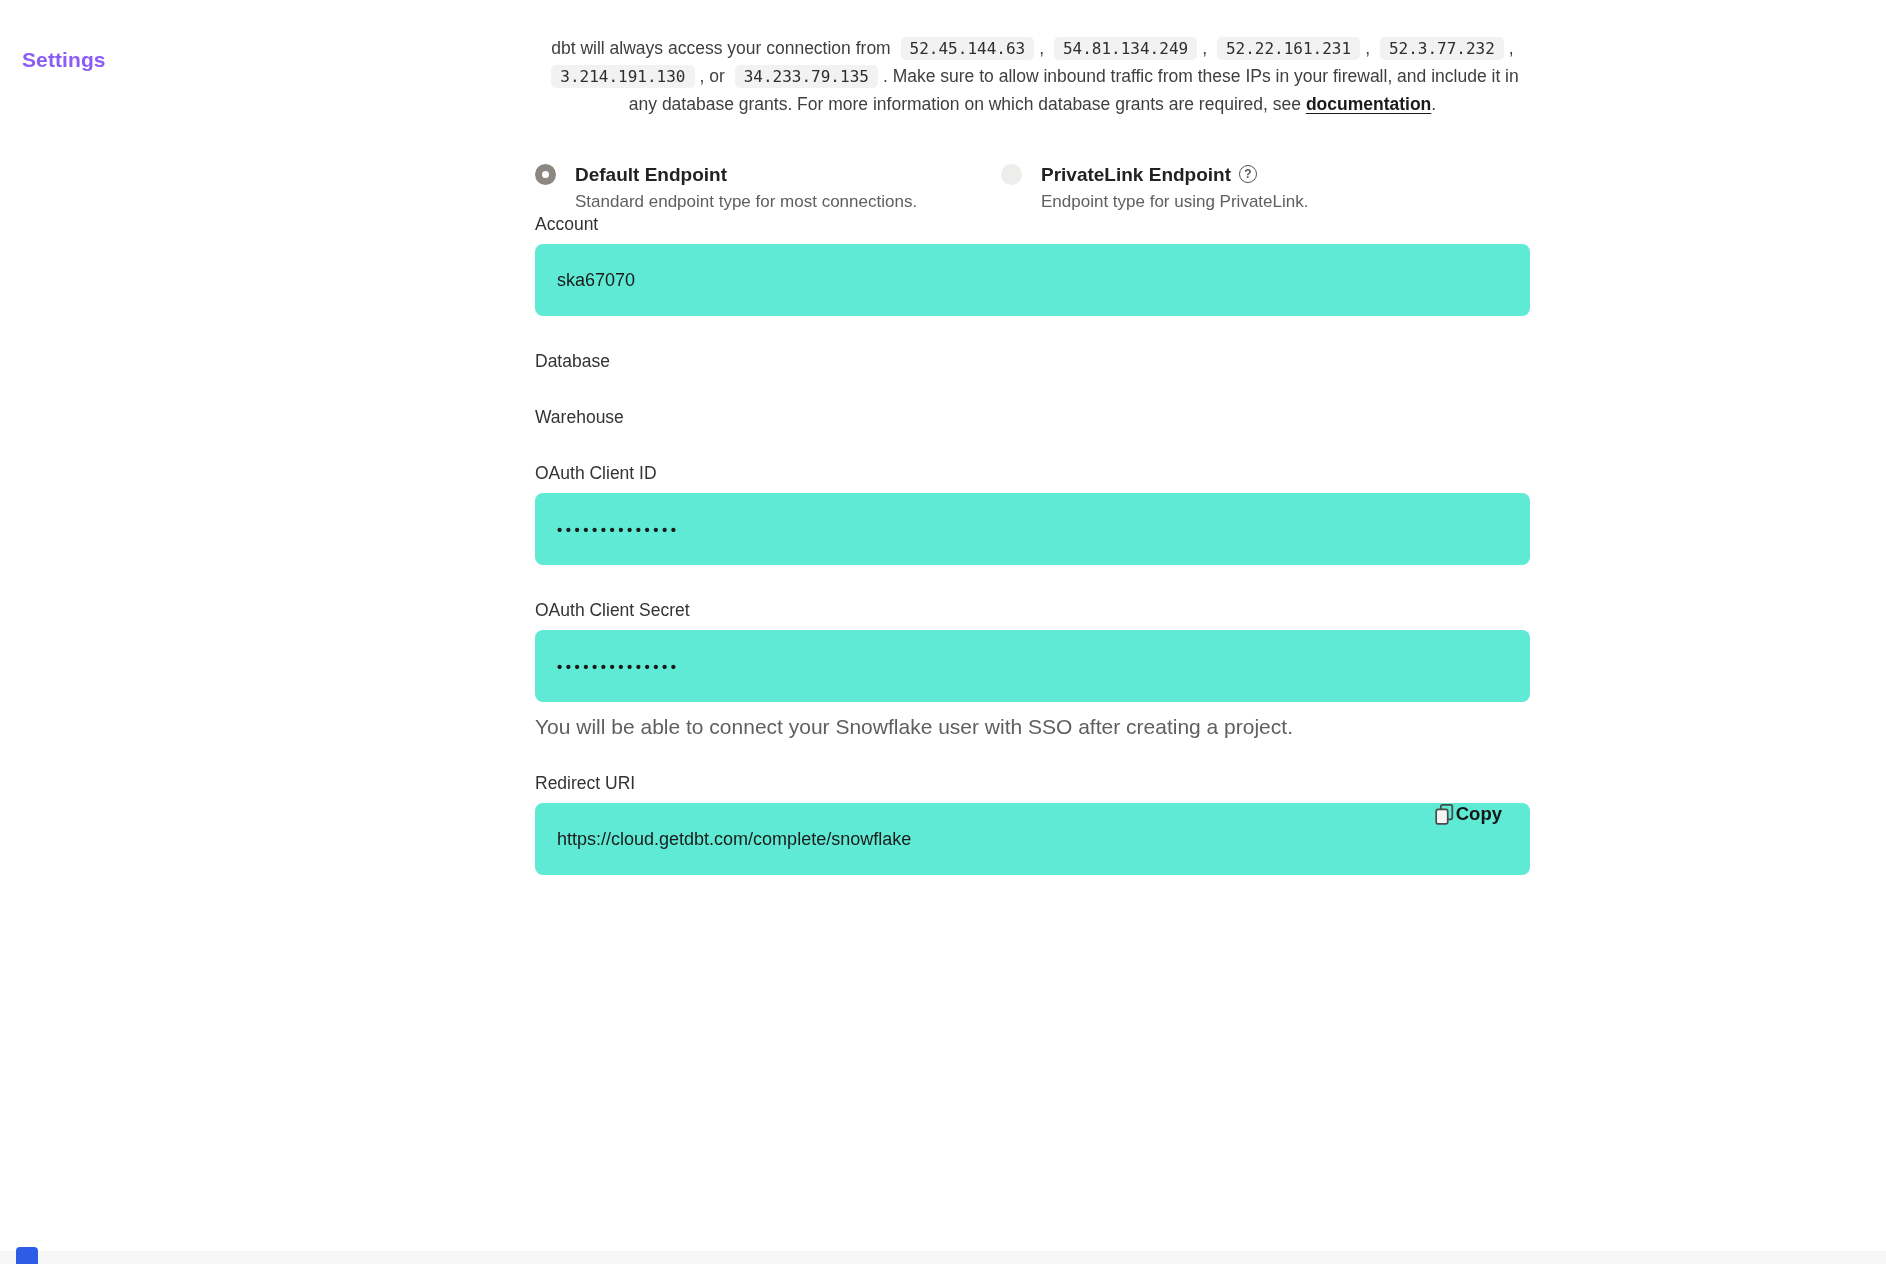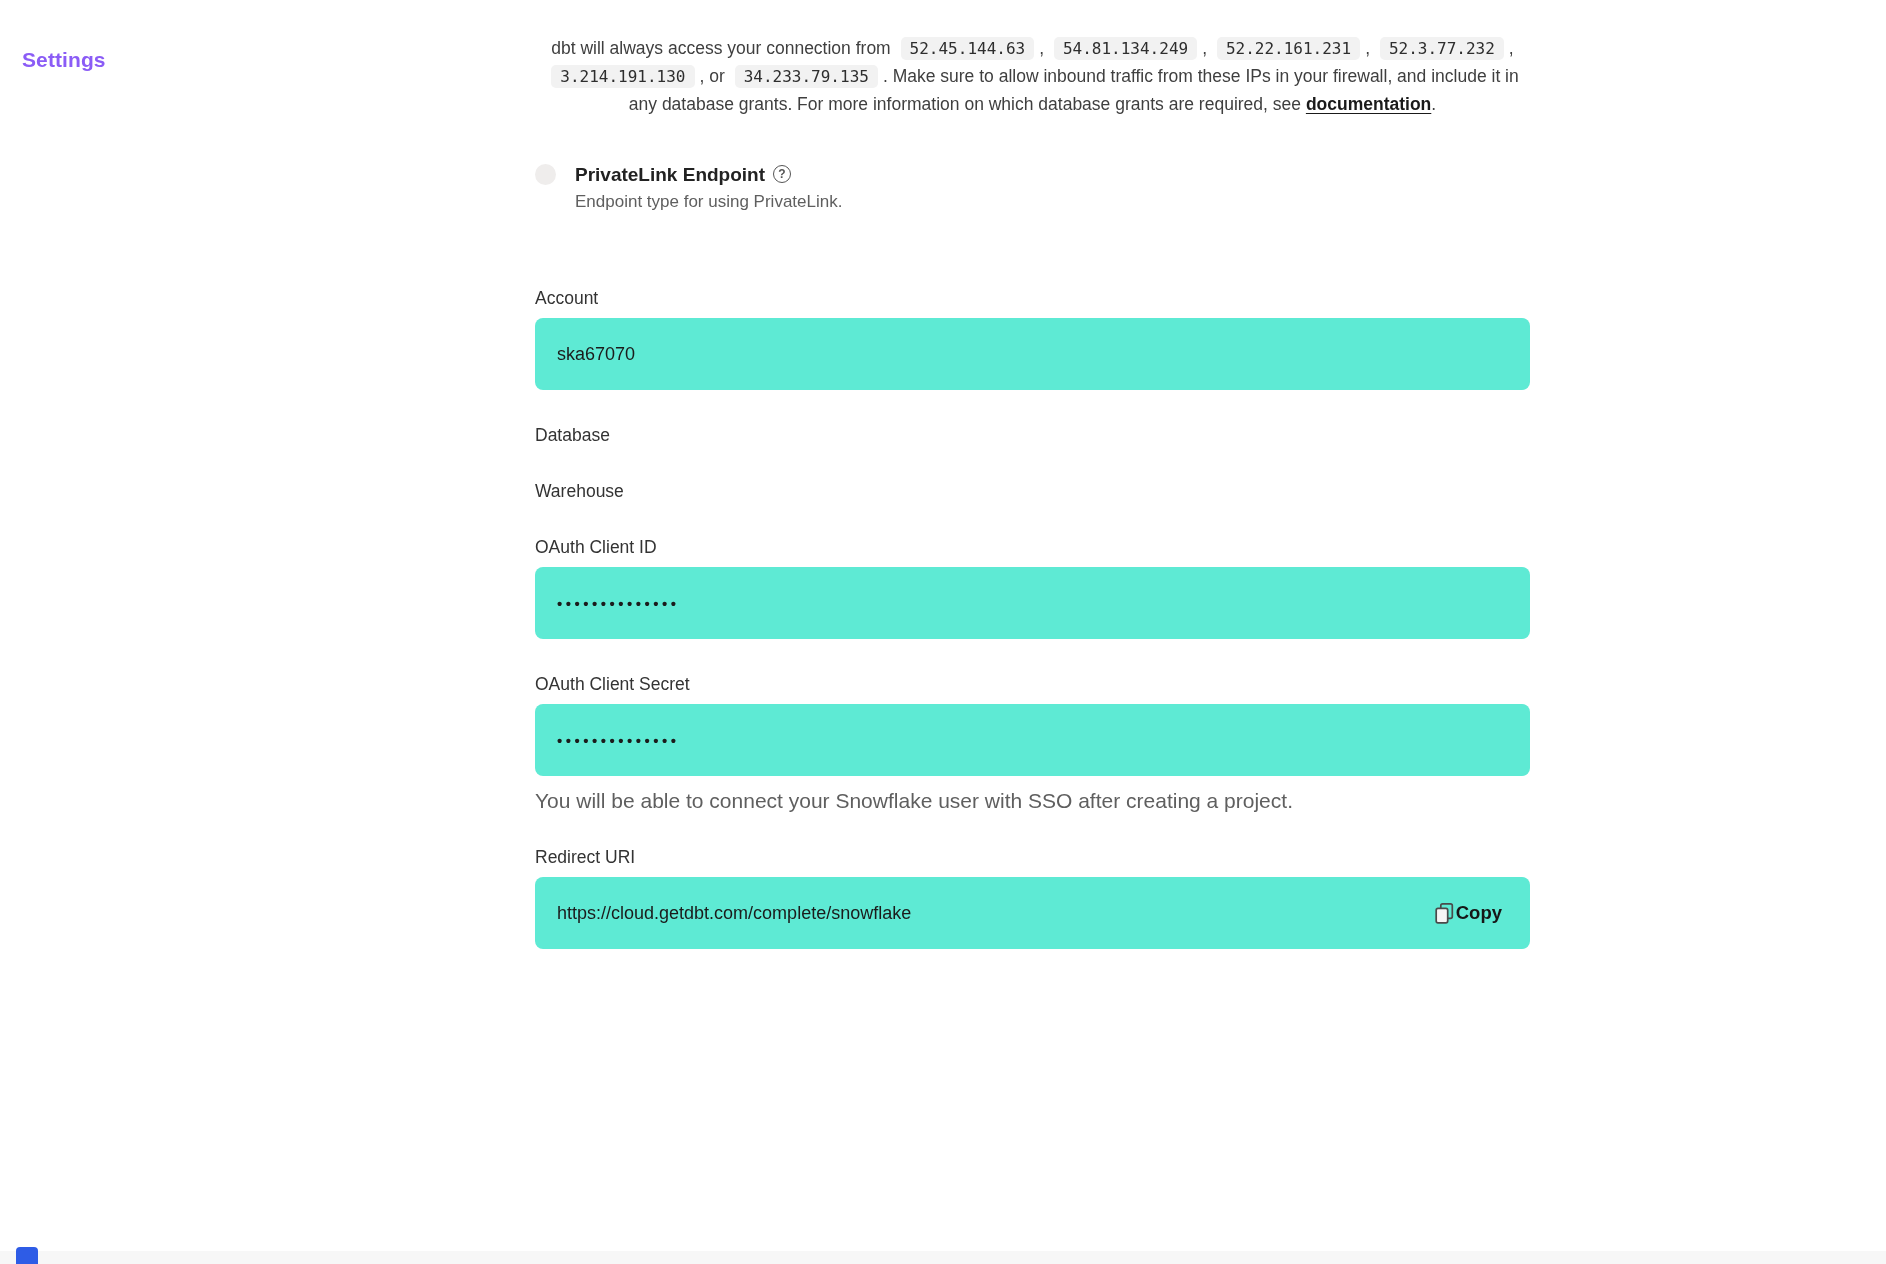--- a/index.html
+++ b/index.html
@@ -99,21 +99,21 @@
     border-radius: 50%;
     font-size: 12px;
     font-weight: 600;
     color: #555555;
     margin-left: 8px;
     vertical-align: middle;
     position: relative; top: -1px;
   }
 
   
-  .fields { margin-top: 74px; }
+  .fields { }
   .field { margin-bottom: 34px; }
   .field-label {
     font-size: 17.5px;
     color: #333333;
     margin-bottom: 9px;
     line-height: 22px;
   }
   .field-box {
     position: relative;
     height: 72px;
@@ -140,21 +140,21 @@
     line-height: 22px;
     margin: -20px 0 34px 0;
   }
   .field.tight { margin-bottom: 34px; }
 
   .copy-btn {
     position: absolute;
     right: 28px; top: 0;
     height: 100%;
     display: flex;
-    align-items: center;
+    align-items: flex-start;
     gap: 1px;
     cursor: pointer;
     background: transparent;
     border: none;
     padding: 0;
   }
   .copy-btn-label {
     font-size: 18.5px;
     font-weight: 600;
     color: #161616;
@@ -188,20 +188,29 @@
     <span class="ip-chip">52.45.144.63</span><span class="sep">,</span>
     <span class="ip-chip">54.81.134.249</span><span class="sep">,</span>
     <span class="ip-chip">52.22.161.231</span><span class="sep">,</span>
     <span class="ip-chip">52.3.77.232</span><span class="sep">,</span>
     <span class="ip-chip">3.214.191.130</span><span class="sep">, or</span>
     <span class="ip-chip">34.233.79.135</span><span>. Make sure to allow inbound traffic from these IPs in your firewall, and include it in any database grants. For more information on which database grants are required, see</span>
     <span class="doc-link">documentation</span><span>.</span>
   </p>
 
   <div class="endpoint-row">
+    <div class="endpoint-option first">
+      <span class="radio selected">
+          <span class="radio-dot"></span>
+        </span>
+      <span class="endpoint-texts">
+        <span class="endpoint-label">Default Endpoint</span>
+        <div class="endpoint-desc">Standard endpoint type for most connections.</div>
+      </span>
+    </div>
     <div class="endpoint-option">
       <span class="radio unselected"></span>
       <span class="endpoint-texts">
         <span class="endpoint-label">PrivateLink Endpoint</span><span class="help-circle">?</span>
         <div class="endpoint-desc">Endpoint type for using PrivateLink.</div>
       </span>
     </div>
   </div>
 
   <div class="fields">

